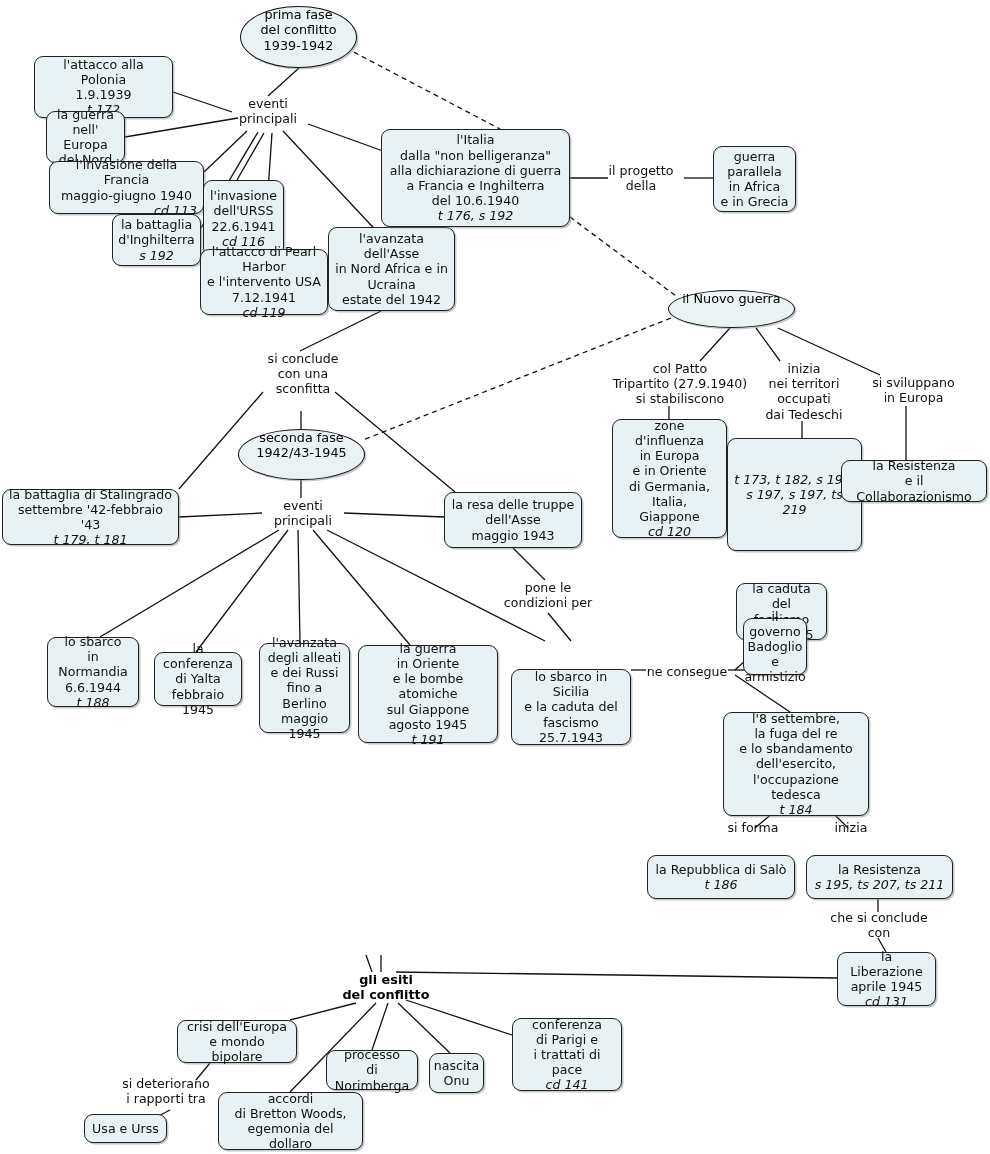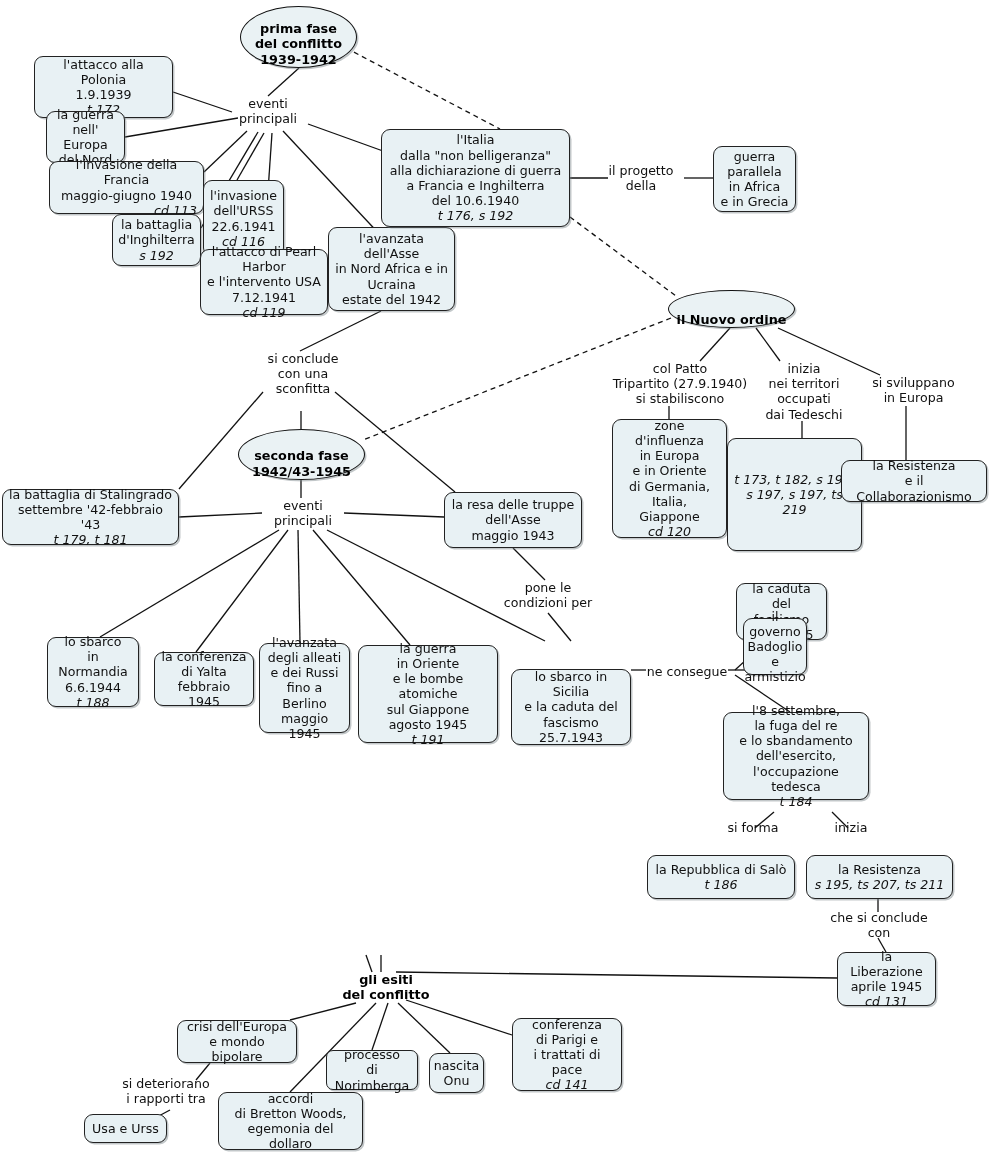--- a/index.html
+++ b/index.html
@@ -44,26 +44,26 @@
   .node .ref {
     font-style: italic;
   }
   .ellipse {
     position: absolute;
     box-sizing: border-box;
     background: #eaf2f4;
     border: 1.6px solid #111111;
     border-radius: 50%;
     color: #000000;
-    font-weight: bold;
+    font-weight: normal;
     font-size: 12.8px;
     line-height: 15.4px;
     text-align: center;
     display: flex;
-    align-items: flex-end;
+    align-items: flex-start;
     justify-content: center;
     box-shadow: 1.5px 1.5px 0 rgba(120,130,135,0.45);
     white-space: pre-line;
   }
   .linklabel {
     position: absolute;
     font-size: 12.6px;
     line-height: 15.2px;
     color: #111111;
     text-align: center;
@@ -180,21 +180,21 @@
       <div class="node" style="left: 841px; top: 460px; width: 146px; height: 42px;"><span class="body">la Resistenza
 e il Collaborazionismo</span></div>
       <div class="node" style="left: 2px; top: 489px; width: 177px; height: 56px;"><span class="body">la battaglia di Stalingrado
 settembre '42-febbraio '43</span><span class="ref">t 179, t 181</span></div>
       <div class="node" style="left: 444px; top: 492px; width: 138px; height: 56px;"><span class="body">la resa delle truppe
 dell'Asse
 maggio 1943</span></div>
       <div class="node" style="left: 47px; top: 637px; width: 92px; height: 70px;"><span class="body">lo sbarco
 in Normandia
 6.6.1944</span><span class="ref">t 188</span></div>
-      <div class="node" style="left: 154px; top: 652px; width: 100px; height: 54px;"><span class="body">la conferenza
+      <div class="node" style="left: 154px; top: 652px; width: 88px; height: 54px;"><span class="body">la conferenza
 di Yalta
 febbraio 1945</span></div>
       <div class="node" style="left: 259px; top: 643px; width: 91px; height: 90px;"><span class="body">l'avanzata
 degli alleati
 e dei Russi
 fino a Berlino
 maggio 1945</span></div>
       <div class="node" style="left: 358px; top: 645px; width: 140px; height: 98px;"><span class="body">la guerra
 in Oriente
 e le bombe atomiche
@@ -203,46 +203,46 @@
       <div class="node" style="left: 511px; top: 641px; width: 120px; height: 76px; margin-top: 28px;"><span class="body">lo sbarco in Sicilia
 e la caduta del
 fascismo
 25.7.1943</span></div>
       <div class="node" style="left: 736px; top: 583px; width: 91px; height: 57px;"><span class="body">la caduta
 del fascismo
 25.7.1945</span></div>
       <div class="node" style="left: 743px; top: 618px; width: 64px; height: 57px;"><span class="body">il governo
 Badoglio
 e armistizio</span></div>
-      <div class="node" style="left: 723px; top: 712px; width: 146px; height: 88px;"><span class="body">l'8 settembre,
+      <div class="node" style="left: 723px; top: 712px; width: 146px; height: 104px;"><span class="body">l'8 settembre,
 la fuga del re
 e lo sbandamento
 dell'esercito,
 l'occupazione tedesca</span><span class="ref">t 184</span></div>
       <div class="node" style="left: 647px; top: 855px; width: 148px; height: 44px;"><span class="body">la Repubblica di Salò</span><span class="ref">t 186</span></div>
       <div class="node" style="left: 806px; top: 855px; width: 147px; height: 44px;"><span class="body">la Resistenza</span><span class="ref">s 195, ts 207, ts 211</span></div>
       <div class="node" style="left: 837px; top: 952px; width: 99px; height: 54px;"><span class="body">la Liberazione
 aprile 1945</span><span class="ref">cd 131</span></div>
       <div class="node" style="left: 177px; top: 1020px; width: 120px; height: 43px;"><span class="body">crisi dell'Europa
 e mondo bipolare</span></div>
-      <div class="node" style="left: 326px; top: 1050px; width: 92px; height: 40px; border-radius: 7px;"><span class="body">processo
+      <div class="node" style="left: 326px; top: 1050px; width: 92px; height: 40px;"><span class="body">processo
 di Norimberga</span></div>
       <div class="node" style="left: 429px; top: 1053px; width: 55px; height: 40px;"><span class="body">nascita
 Onu</span></div>
       <div class="node" style="left: 512px; top: 1018px; width: 110px; height: 73px;"><span class="body">conferenza
 di Parigi e
 i trattati di pace</span><span class="ref">cd 141</span></div>
       <div class="node" style="left: 218px; top: 1092px; width: 145px; height: 58px;"><span class="body">accordi
 di Bretton Woods,
 egemonia del dollaro</span></div>
       <div class="node" style="left: 84px; top: 1114px; width: 83px; height: 29px;"><span class="body">Usa e Urss</span></div>
       <div class="ellipse" style="left: 240px; top: 6px; width: 117px; height: 62px;"><span>prima fase
 del conflitto
 1939-1942</span></div>
-      <div class="ellipse" style="left: 668px; top: 290px; width: 127px; height: 38px;"><span>il Nuovo ordine</span></div>
+      <div class="ellipse" style="left: 668px; top: 290px; width: 127px; height: 38px;"><span>il Nuovo guerra</span></div>
       <div class="ellipse" style="left: 238px; top: 429px; width: 127px; height: 51px;"><span>seconda fase
 1942/43-1945</span></div>
       <div class="plain-title" style="left: 316px; top: 972px; width: 140px;">gli esiti
 del conflitto</div>
       <div class="linklabel" style="left: 228px; top: 96px; width: 80px;">eventi
 principali</div>
       <div class="linklabel" style="left: 598px; top: 163px; width: 86px;">il progetto
 della</div>
       <div class="linklabel" style="left: 600px; top: 361px; width: 160px;">col Patto
 Tripartito (27.9.1940)

